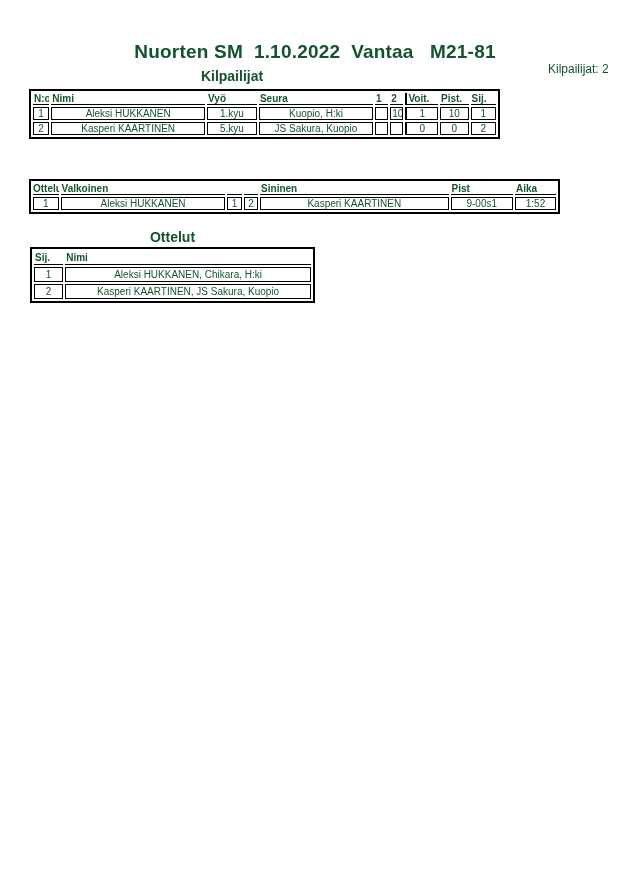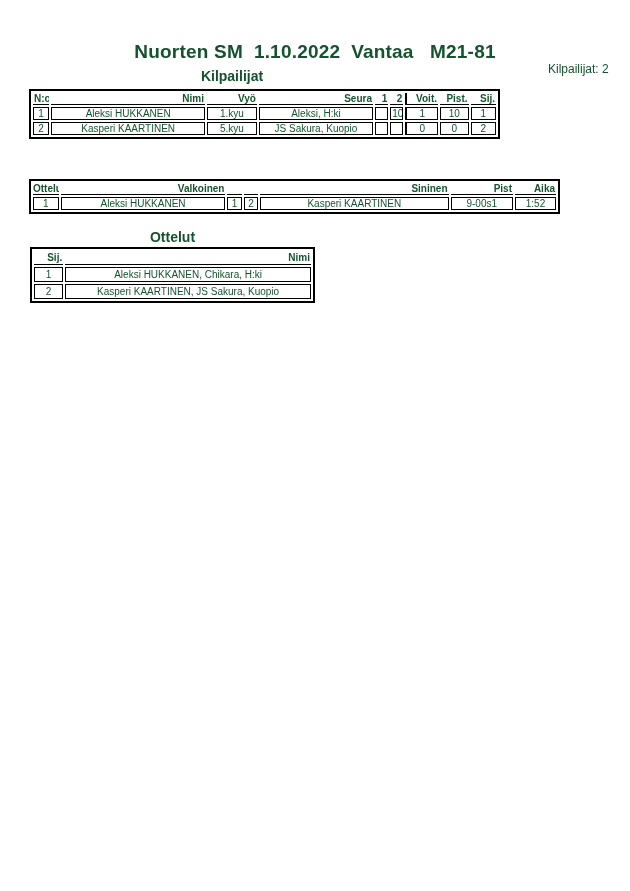--- a/index.html
+++ b/index.html
@@ -47,21 +47,21 @@
   table.sheet th {
     font-size: 10px;
     font-weight: bold;
     border: 0;
     border-bottom: 1px solid #000000;
     padding: 0 1px;
     height: 11px;
     line-height: 11px;
     white-space: nowrap;
     overflow: hidden;
-    text-align: right;
+    text-align: left;
   }
   table.sheet td {
     font-size: 10px;
     border: 1px solid #000000;
     padding: 0 3px;
     height: 11px;
     line-height: 11px;
     white-space: nowrap;
     overflow: hidden;
     vertical-align: middle;
@@ -105,21 +105,21 @@
         <th>1</th>
         <th>2</th>
         <th class="grp">Voit.</th>
         <th>Pist.</th>
         <th>Sij.</th>
       </tr>
       <tr>
         <td class="ac">1</td>
         <td class="al">Aleksi HUKKANEN</td>
         <td class="ac">1.kyu</td>
-        <td class="al">Aleksi, H:ki</td>
+        <td class="al">Kuopio, H:ki</td>
         <td class="ac"></td>
         <td class="ac" style="padding:0 1px;">10</td>
         <td class="ac grp">1</td>
         <td class="ac">10</td>
         <td class="ac">1</td>
       </tr>
       <tr>
         <td class="ac">2</td>
         <td class="al">Kasperi KAARTINEN</td>
         <td class="ac">5.kyu</td>

